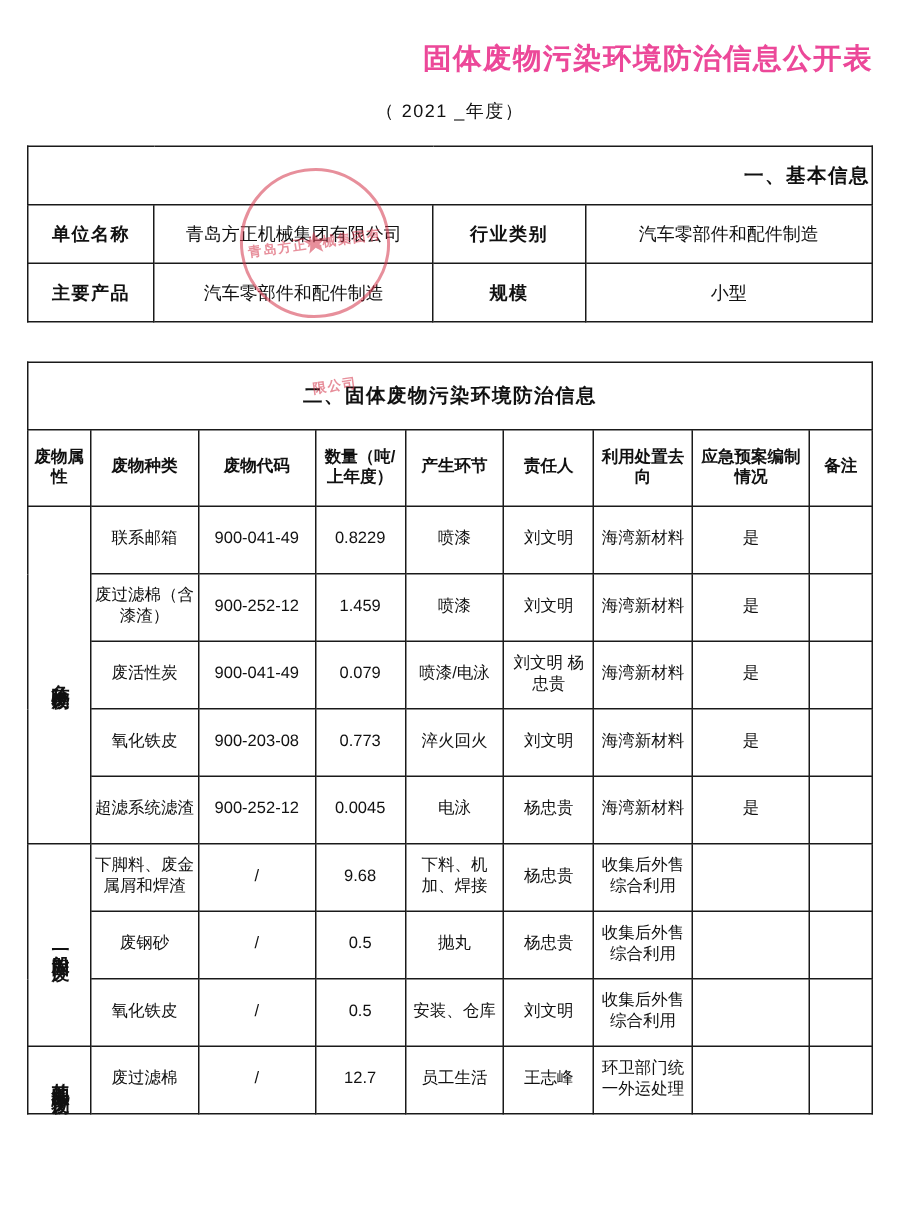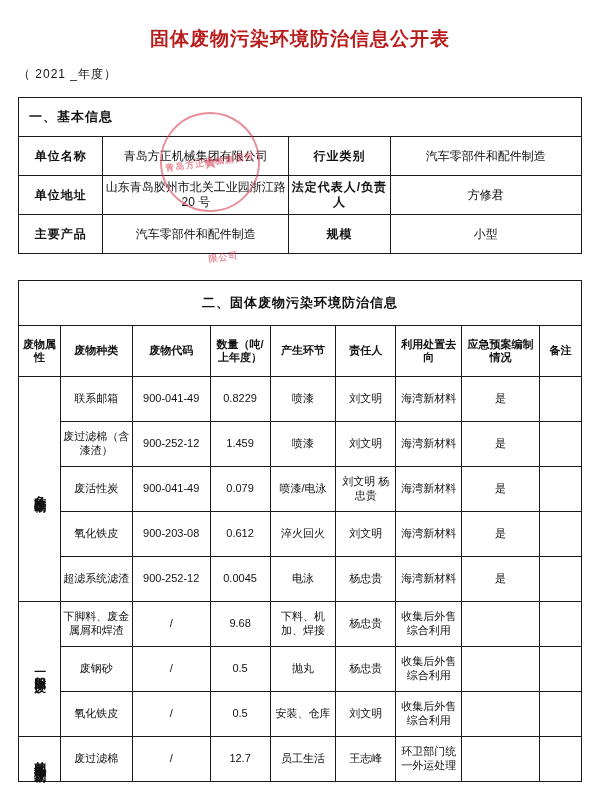--- a/index.html
+++ b/index.html
@@ -16,29 +16,29 @@
     overflow: hidden;
   }
   .page {
     position: relative;
     width: 600px;
     height: 810px;
     box-sizing: border-box;
     padding: 0 18px;
   }
   .doc-title {
+    text-align: right;
+    font-size: 19px;
+    font-weight: bold;
+    letter-spacing: 1px;
+    margin-top: 26px;
+    color: #ec4899;
+  }
+  .doc-subtitle {
     text-align: center;
-    font-size: 19px;
-    font-weight: bold;
-    letter-spacing: 1px;
-    margin-top: 26px;
-    color: #b91c1c;
-  }
-  .doc-subtitle {
-    text-align: left;
     font-size: 12px;
     margin-top: 14px;
     letter-spacing: 1px;
     color: #121212;
   }
   table {
     border-collapse: collapse;
     width: 100%;
     table-layout: fixed;
   }
@@ -52,21 +52,21 @@
     color: #111;
     word-break: break-all;
   }
   .sec1 {
     margin-top: 14px;
   }
   .sec1 td {
     height: 34px;
   }
   .sec-head {
-    text-align: left;
+    text-align: right;
     font-weight: bold;
     font-size: 13px;
     padding-left: 10px;
     letter-spacing: 1px;
   }
   .lbl {
     font-weight: bold;
     font-size: 12px;
     letter-spacing: 1px;
   }
@@ -161,26 +161,20 @@
     </colgroup>
     <tbody>
       <tr>
         <td class="sec-head" colspan="5">一、基本信息</td>
       </tr>
       <tr>
         <td class="lbl">单位名称</td>
         <td class="val">青岛方正机械集团有限公司</td>
         <td class="lbl">行业类别</td>
         <td class="val" colspan="2">汽车零部件和配件制造</td>
-      </tr>
-      <tr>
-        <td class="lbl">单位地址</td>
-        <td class="val">山东青岛胶州市北关工业园浙江路 20 号</td>
-        <td class="lbl">法定代表人/负责人</td>
-        <td class="val" colspan="2">方修君</td>
       </tr>
       <tr>
         <td class="lbl">主要产品</td>
         <td class="val">汽车零部件和配件制造</td>
         <td class="lbl">规模</td>
         <td class="val" colspan="2">小型</td>
       </tr>
     </tbody>
   </table>
 
@@ -239,21 +233,21 @@
         <td>0.079</td>
         <td>喷漆/电泳</td>
         <td>刘文明 杨忠贵</td>
         <td>海湾新材料</td>
         <td>是</td>
         <td></td>
       </tr>
       <tr>
         <td>氧化铁皮</td>
         <td>900-203-08</td>
-        <td>0.612</td>
+        <td>0.773</td>
         <td>淬火回火</td>
         <td>刘文明</td>
         <td>海湾新材料</td>
         <td>是</td>
         <td></td>
       </tr>
       <tr>
         <td>超滤系统滤渣</td>
         <td>900-252-12</td>
         <td>0.0045</td>

